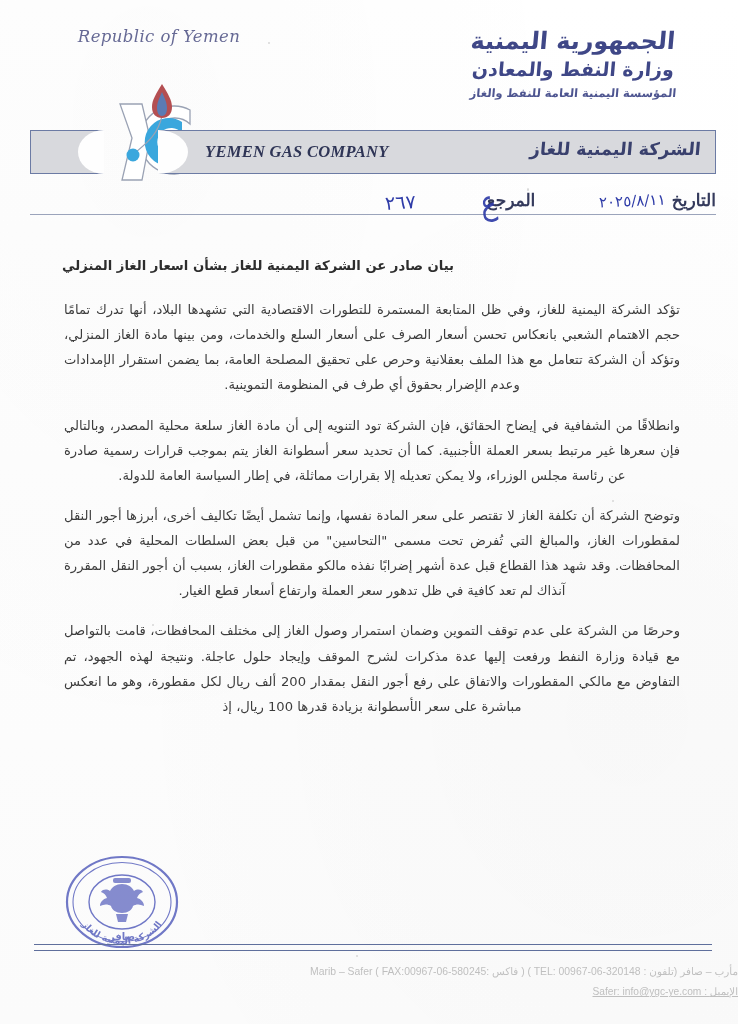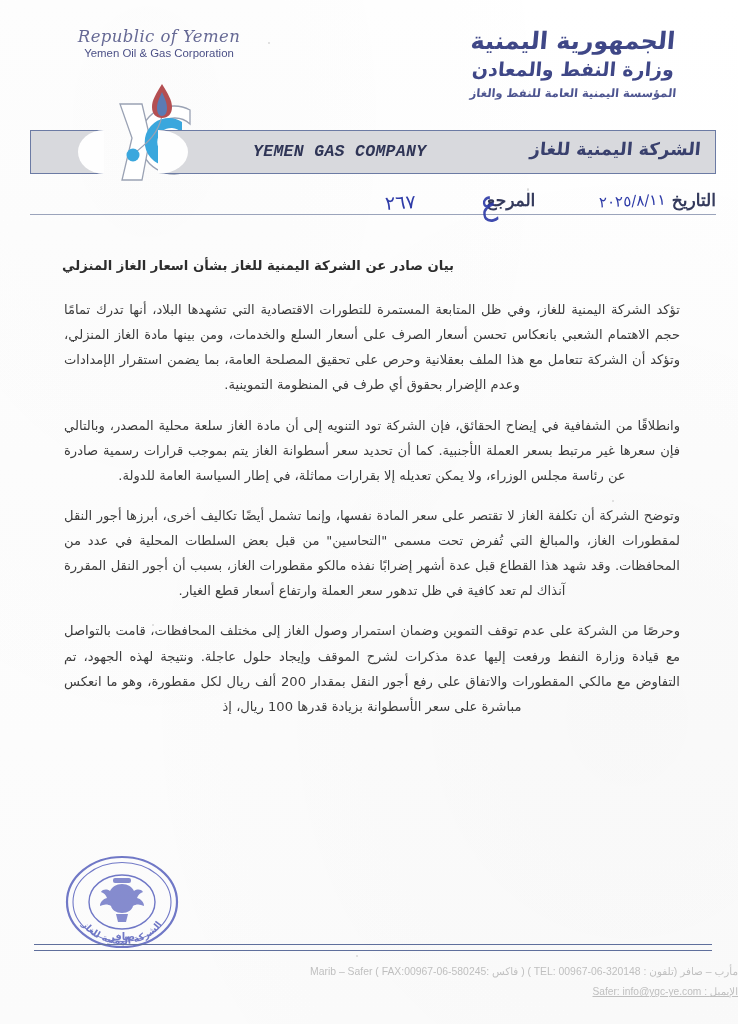--- a/index.html
+++ b/index.html
@@ -146,28 +146,27 @@
     position: absolute;
     left: -1px; top: -1px;
     width: 30px; height: 44px;
     background: #fefefe;
     clip-path: ellipse(30px 22px at 0% 50%);
   }
   .banner-en {
     position: absolute;
     left: 46px;
     top: 11px;
-    font-family: Liberation Mono, monospace;
+    font-family: Liberation Serif, serif;
     font-style: italic;
     font-weight: bold;
     font-size: 16.5px;
     color: #2f3556;
     letter-spacing: .3px;
     direction: ltr;
-    margin-left: 48px;
   }
   .banner-ar {
     position: absolute;
     right: 14px;
     top: 8px;
     font-family: "DejaVu Sans", sans-serif;
     font-weight: bold;
     font-size: 17.5px;
     color: #39406d;
     transform: skewX(-5deg);
@@ -311,21 +310,20 @@
 </head>
 <body>
 
 <div class="page">
   <div class="paper-tint"></div>
 
   <div class="header">
 
     <div class="hdr-en">
       <div class="script">Republic of Yemen</div>
-      <div class="line">Yemen Oil &amp; Gas Corporation</div>
     </div>
 
     <div class="hdr-ar">
       <div class="l1">الجمهورية اليمنية</div>
       <div class="l2">وزارة النفط والمعادن</div>
       <div class="l3">المؤسسة اليمنية العامة للنفط والغاز</div>
     </div>
 
     <svg class="logo" viewBox="0 0 142 124">
 

